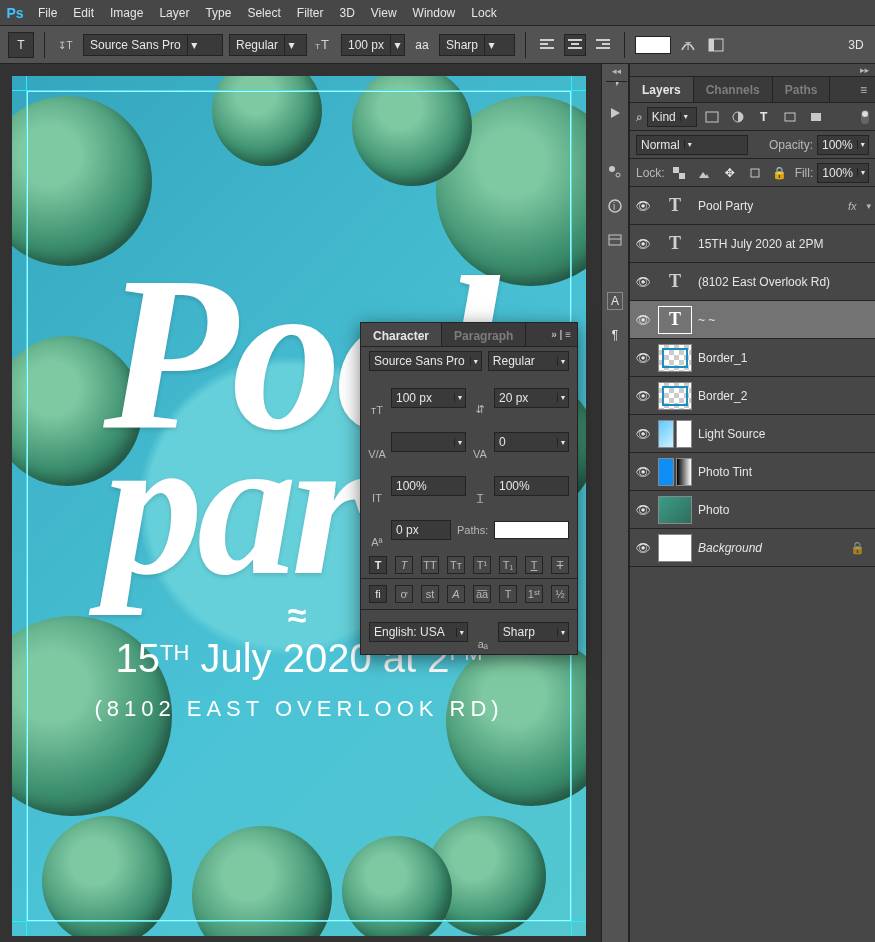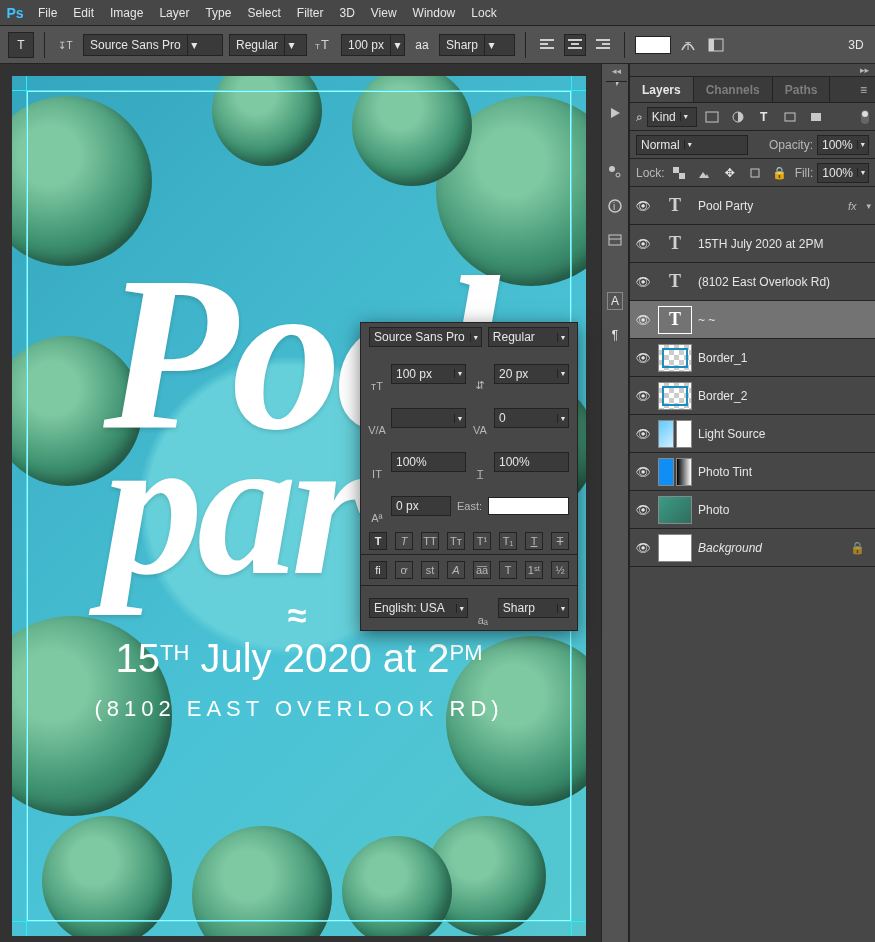--- a/index.html
+++ b/index.html
@@ -215,20 +215,25 @@
         <div id="t-pool" class="poster-text brush">Pool</div>
         <div id="t-party" class="poster-text brush">party</div>
         <div id="t-tilde" class="poster-text">≈</div>
         <div id="t-date" class="poster-text">
           <span>15</span><sup>TH</sup><span> July 2020 at 2</span><sup>PM</sup>
         </div>
         <div id="t-addr" class="poster-text">(8102 EAST OVERLOOK RD)</div>
       </div>
 
       <div class="charpanel">
+        <div class="tabs">
+          <div class="tab active">Character</div>
+          <div class="tab">Paragraph</div>
+          <div class="menu-btn">»&nbsp;|&nbsp;≡</div>
+        </div>
         <div class="row">
           <div class="numbox" style="flex:1.4">
               <span class="val">Source Sans Pro</span>
               <span class="chev">▾</span>
             </div>
           <div class="numbox" style="flex:1">
               <span class="val">Regular</span>
               <span class="chev">▾</span>
             </div>
         </div>
@@ -264,21 +269,21 @@
           <div class="lab">T̲</div>
           <div class="numbox">
               <span class="val">100%</span>
             </div>
         </div>
         <div class="row">
           <div class="lab">Aª</div>
           <div class="numbox" style="flex:0 0 60px">
               <span class="val">0 px</span>
             </div>
-          <div style="flex:0 0 auto;font-size:11px;color:var(--text-dim)">East:</div>
+          <div style="flex:0 0 auto;font-size:11px;color:var(--text-dim)">Paths:</div>
           <div class="color-swatch" style="flex:1;height:18px"></div>
         </div>
         <div class="glyphrow">
           <div class="glyph on">
               <b>T</b>
             </div>
           <div class="glyph">
               <i>T</i>
             </div>
           <div class="glyph">TT</div>

